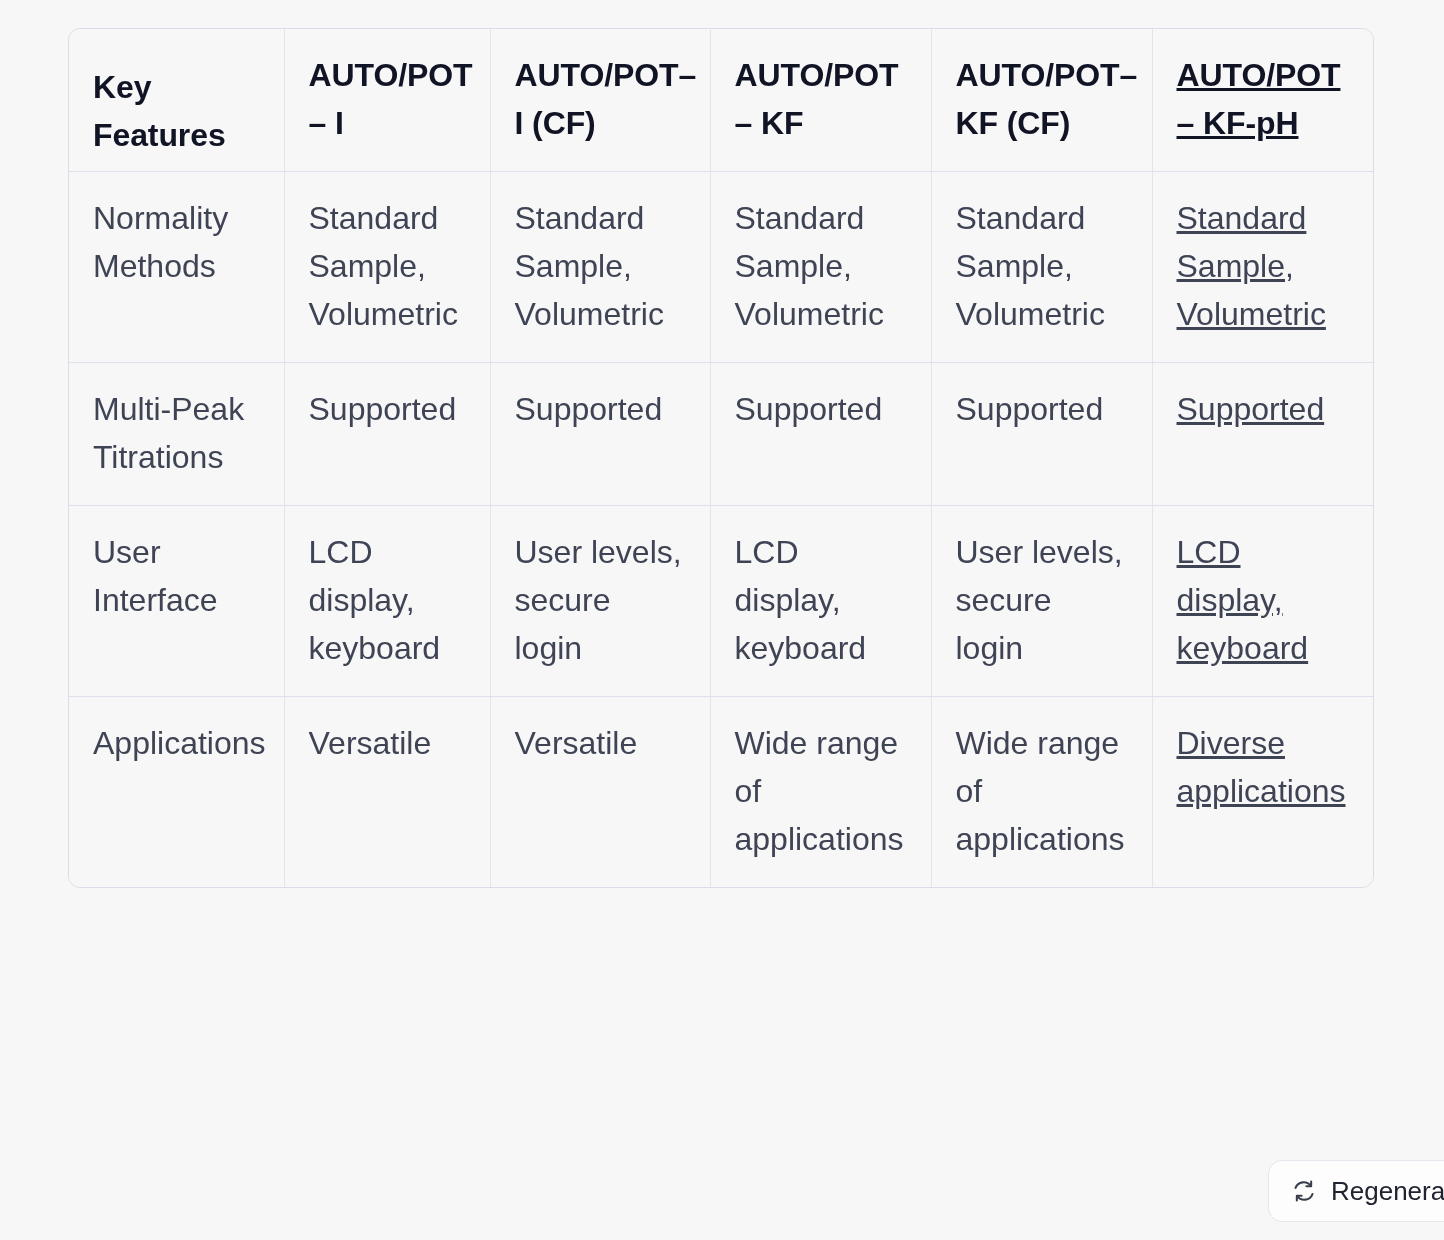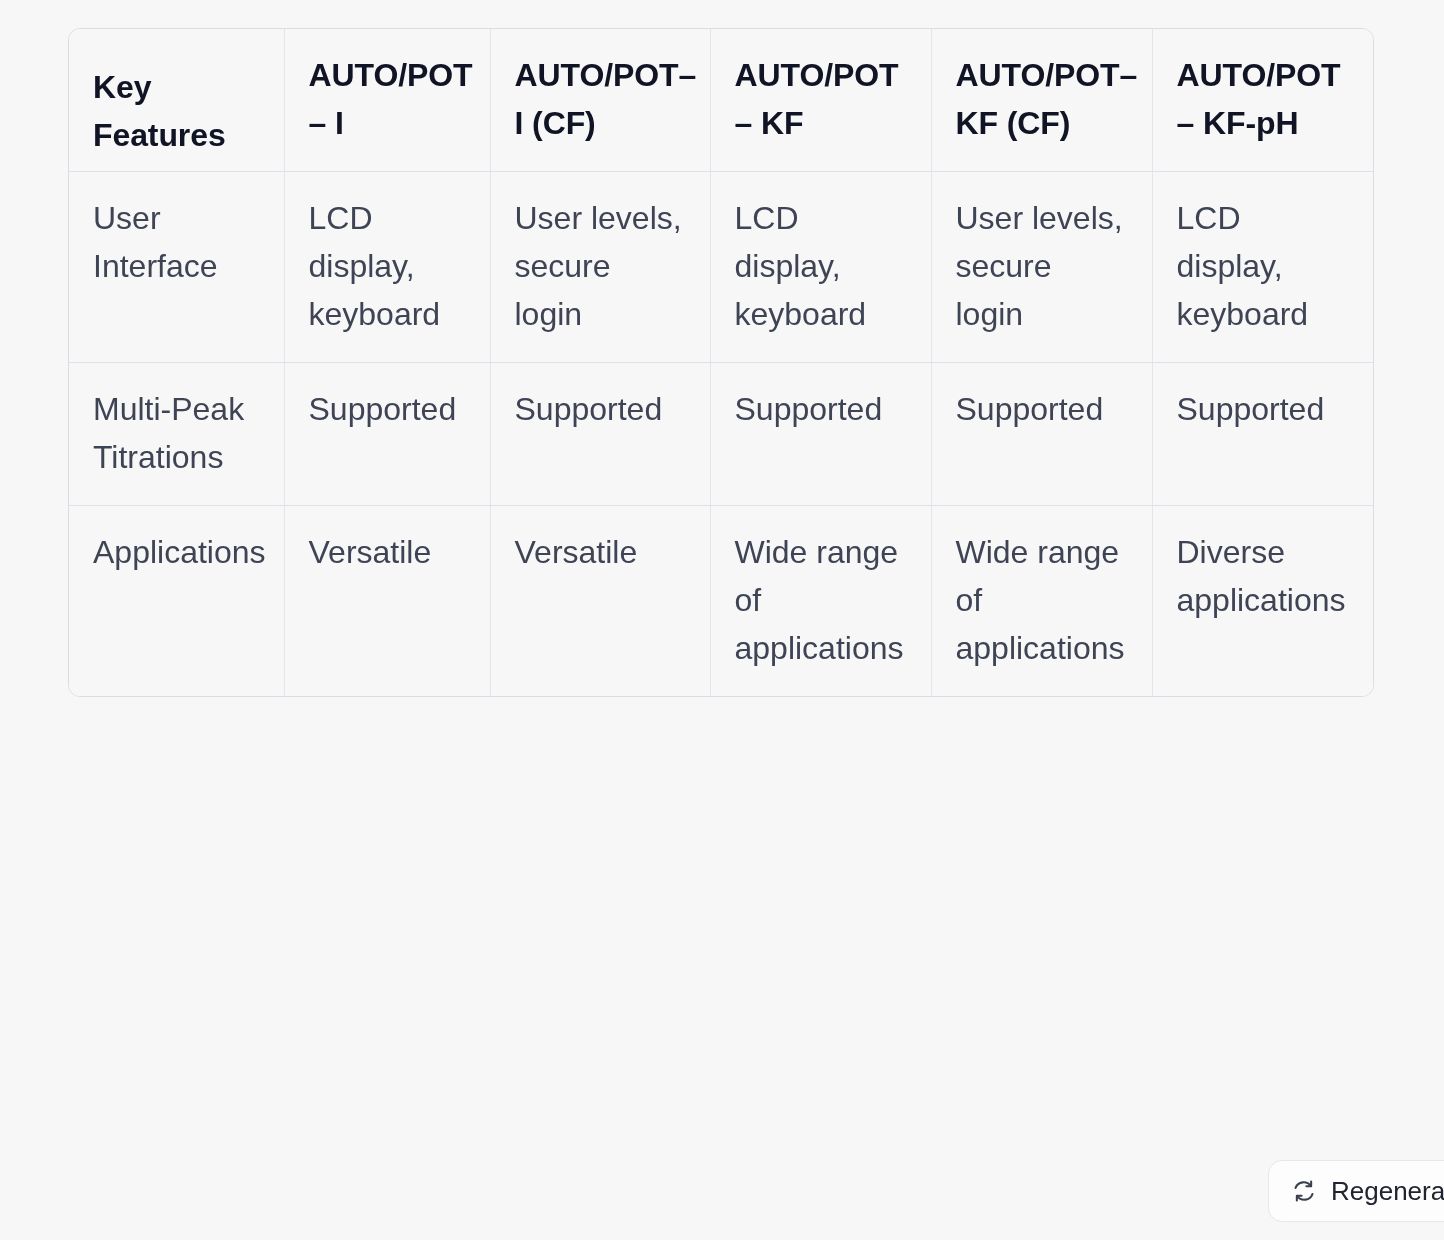--- a/index.html
+++ b/index.html
@@ -50,20 +50,21 @@
     text-align: left;
     vertical-align: top;
     font-size: 32px;
     line-height: 48px;
     box-sizing: border-box;
   }
 
   table.compare th:last-child,
   table.compare td:last-child {
     border-right: none;
+    text-decoration: underline;
   }
 
   table.compare tr:last-child td {
     border-bottom: none;
   }
 
   table.compare thead th {
     font-weight: bold;
     color: #101424;
     letter-spacing: -0.1px;
@@ -133,34 +134,42 @@
         <th>AUTO/POT –
 KF</th>
         <th>AUTO/POT–
 KF (CF)</th>
         <th>AUTO/POT –
 KF-pH</th>
       </tr>
     </thead>
     <tbody id="table-body">
         <tr>
-          <td class="rowhead">User Interface</td>
-          <td>LCD display, keyboard</td>
-          <td>User levels, secure login</td>
-          <td>LCD display, keyboard</td>
-          <td>User levels, secure login</td>
-          <td>LCD display, keyboard</td>
+          <td class="rowhead">Normality Methods</td>
+          <td>Standard Sample, Volumetric</td>
+          <td>Standard Sample, Volumetric</td>
+          <td>Standard Sample, Volumetric</td>
+          <td>Standard Sample, Volumetric</td>
+          <td>Standard Sample, Volumetric</td>
         </tr>
         <tr>
           <td class="rowhead">Multi-Peak Titrations</td>
           <td>Supported</td>
           <td>Supported</td>
           <td>Supported</td>
           <td>Supported</td>
           <td>Supported</td>
+        </tr>
+        <tr>
+          <td class="rowhead">User Interface</td>
+          <td>LCD display, keyboard</td>
+          <td>User levels, secure login</td>
+          <td>LCD display, keyboard</td>
+          <td>User levels, secure login</td>
+          <td>LCD display, keyboard</td>
         </tr>
         <tr>
           <td class="rowhead">Applications</td>
           <td>Versatile</td>
           <td>Versatile</td>
           <td>Wide range of applications</td>
           <td>Wide range of applications</td>
           <td>Diverse applications</td>
         </tr>
       </tbody>

